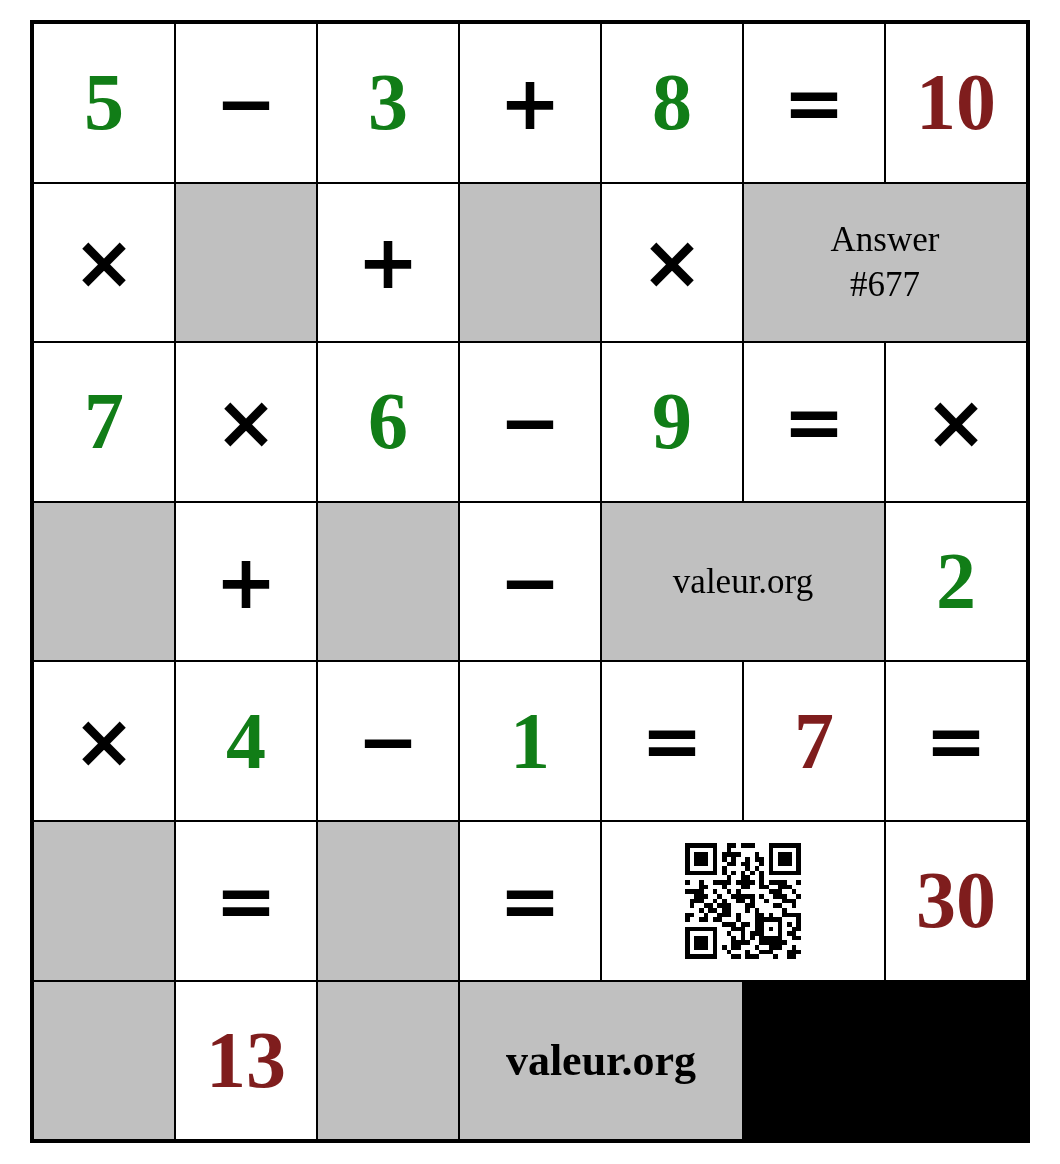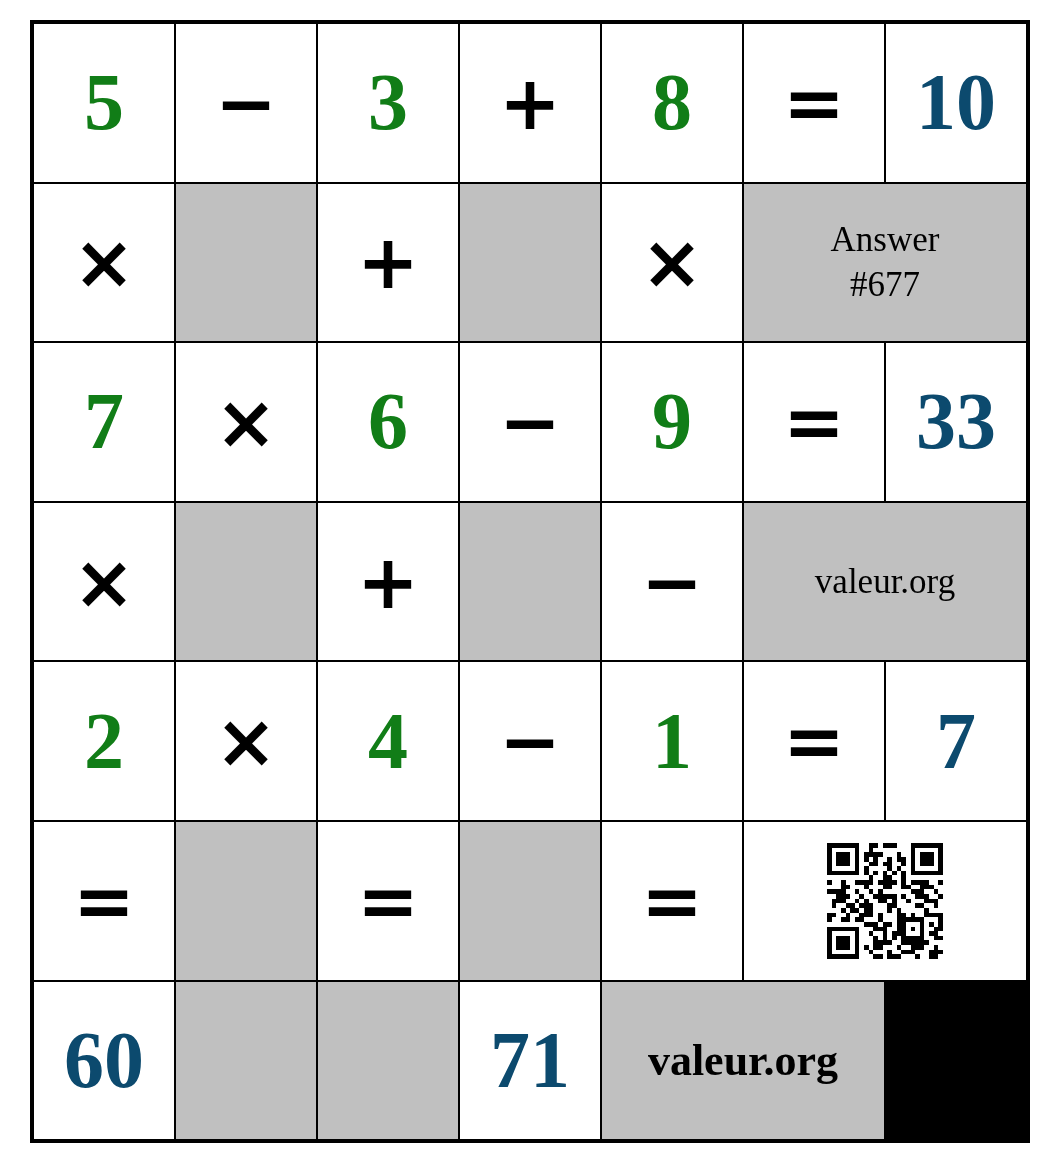--- a/index.html
+++ b/index.html
@@ -27,21 +27,21 @@
   .num{
     font-family:"Liberation Serif",serif;
     font-weight:bold;
     font-size:80px;
     color:var(--green,#117d17);
   }
   .res{
     font-family:"Liberation Serif",serif;
     font-weight:bold;
     font-size:80px;
-    color:#0c4a6e;
+    color:#7f1d1d;
   }
   .op{
     font-family:"DejaVu Sans",sans-serif;
     font-weight:bold;
     font-size:74px;
     color:#000;
     line-height:1;
   }
   .note{
     font-family:"Liberation Serif",serif;
@@ -83,21 +83,20 @@
     <span>Answer</span>
     <span>#677</span>
   </div>
 
   <div class="cell num">7</div>
   <div class="cell op">×</div>
   <div class="cell num">6</div>
   <div class="cell op">−</div>
   <div class="cell num">9</div>
   <div class="cell op">=</div>
-  <div class="cell res">33</div>
 
   <div class="cell op">×</div>
   <div class="cell gray"></div>
   <div class="cell op">+</div>
   <div class="cell gray"></div>
   <div class="cell op">−</div>
   <div class="cell gray note span2">
     <span>valeur.org</span>
   </div>
 
@@ -427,19 +426,19 @@
           <rect x="13" y="24" width="1" height="1"></rect>
           <rect x="14" y="24" width="1" height="1"></rect>
           <rect x="15" y="24" width="1" height="1"></rect>
           <rect x="19" y="24" width="1" height="1"></rect>
           <rect x="22" y="24" width="1" height="1"></rect>
           <rect x="23" y="24" width="1" height="1"></rect>
         </g>
       </svg>
     </div>
 
-  <div class="cell res">60</div>
-  <div class="cell gray"></div>
-  <div class="cell gray"></div>
-  <div class="cell res">71</div>
+  <div class="cell res">30</div>
+  <div class="cell gray"></div>
+  <div class="cell res">13</div>
+  <div class="cell gray"></div>
   <div class="cell gray brand span2">valeur.org</div>
 
 </div>
 
 </body></html>

